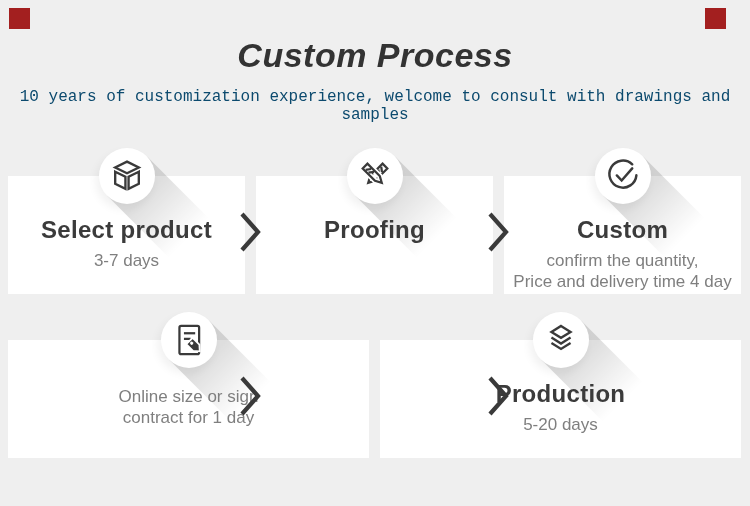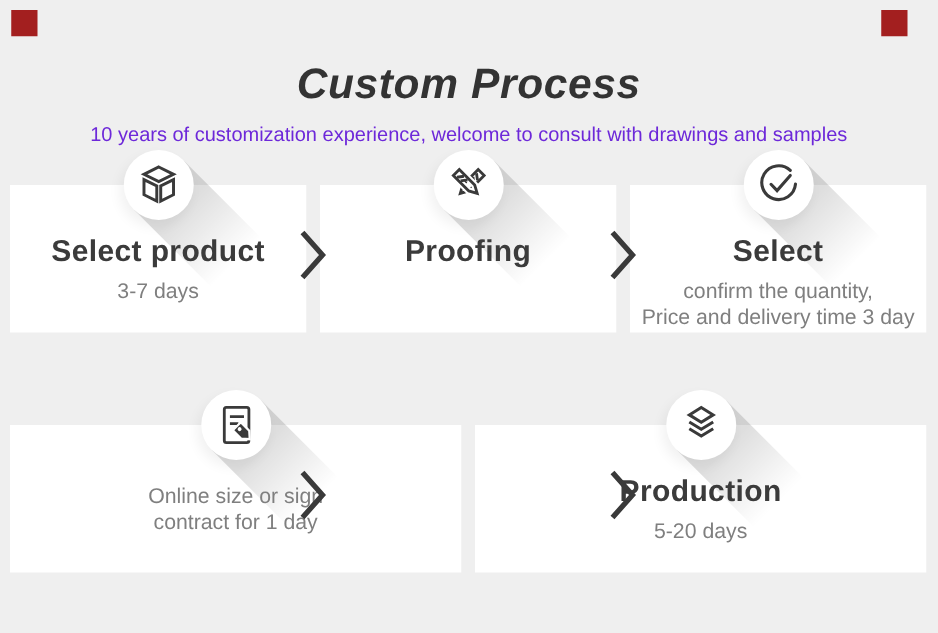--- a/index.html
+++ b/index.html
@@ -10,36 +10,36 @@
     position:relative;
     overflow:hidden;
   }
   .corner-mark {
     position:absolute; top:8px; width:21px; height:21px;
     background:#a31f1f;
   }
   .corner-mark.left { left:9px; }
   .corner-mark.right { left:705px; }
 
-  .header { position:absolute; top:12px; left:0; width:750px; text-align:center; }
+  .header { position:absolute; top:0; left:0; width:750px; text-align:center; }
   .page-title {
     margin-top:36px;
     font-size:34px; font-weight:800; font-style:italic;
     color:#333; letter-spacing:0.5px;
   }
   .page-subtitle {
     margin-top:13px;
-    font-size:16px; color:#6d28d9;
+    font-size:16px; color:#0c4a6e;font-family:Liberation Mono, monospace;
   }
 
   .row {
     position:absolute; left:8px; width:733px; height:118px;
     display:flex; gap:11px;
   }
-  .row.r1 { top:148px; }
+  .row.r1 { top:176px; }
   .row.r2 { top:340px; }
 
   .card {
     position:relative; flex:1 1 0;
     background:#ffffff;
   }
 
   .wedge {
     position:absolute; left:50%; top:-28px;
     width:112px; height:56px;
@@ -133,24 +133,24 @@
 
   <div class="card">
     <div class="wedge"></div>
     <div class="icon-circle">
       <svg class="glyph" width="36" height="36" viewBox="0 0 32 32" fill="none" stroke="#3a3a3a" stroke-width="2.2" stroke-linecap="round">
         <path d="M24.2 5.6 A12 12 0 1 0 27.9 15.4"></path>
         <path d="M10.5 15.5 L14.8 20 L24.2 9.2"></path>
       </svg>
     </div>
     <div class="card-body">
-      <div class="card-title">Select</div>
+      <div class="card-title">Custom</div>
       <div class="card-sub">
         <span>confirm the quantity,</span>
-        <span>Price and delivery time 3 day</span>
+        <span>Price and delivery time 4 day</span>
       </div>
     </div>
   </div>
 
   <div class="chev c1">
     <svg width="24" height="44" viewBox="0 0 24 44" fill="none" stroke="#3a3a3a" stroke-width="4.2">
       <polyline points="4,4 20,22 4,40"></polyline>
     </svg>
   </div>
   <div class="chev c2">

